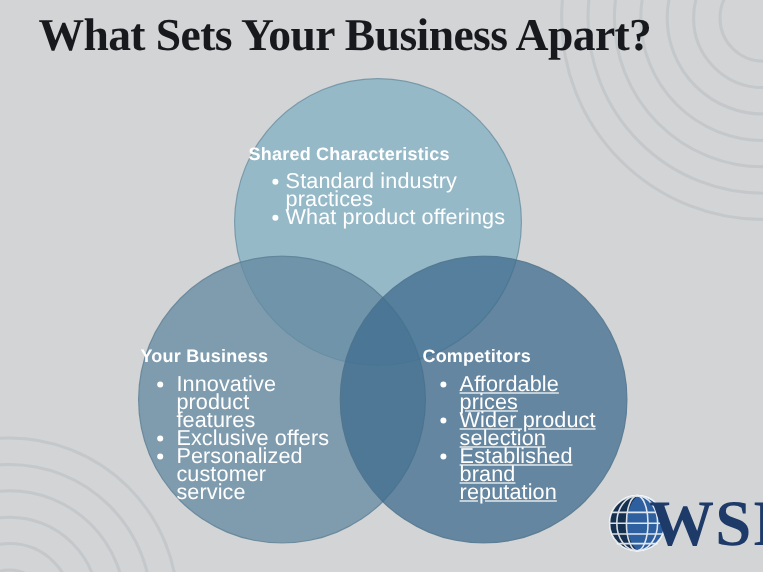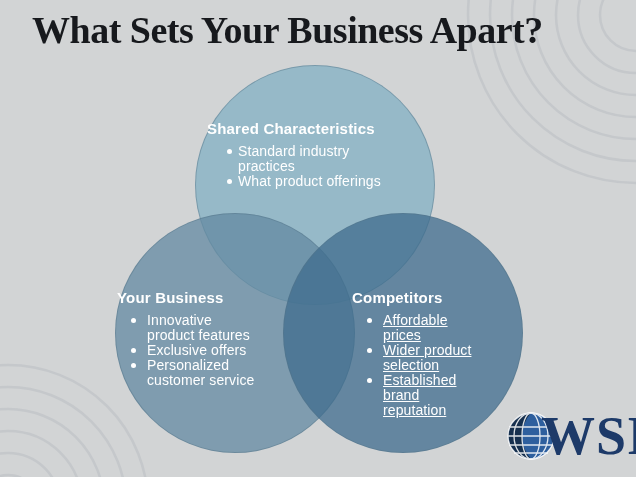--- a/index.html
+++ b/index.html
@@ -27,21 +27,21 @@
 
   .venn-circle{position:absolute;border-radius:50%;width:240px;height:240px;
     border:1px solid rgba(85,115,135,0.45);}
   .circle-top{left:195px;top:65px;background:var(--circle-top);z-index:1;}
   .circle-left{left:115px;top:213px;background:var(--circle-left);z-index:2;}
   .circle-right{left:283px;top:213px;background:var(--circle-right);z-index:3;}
 
   .textblock{position:absolute;z-index:5;color:var(--text);}
   .venn-heading{font-weight:bold;font-size:15px;text-align:left;margin-bottom:7px;
     letter-spacing:0.2px;}
-  .venn-list{list-style:none;font-size:14px;line-height:15px;letter-spacing:0.1px;}
+  .venn-list{list-style:none;font-size:18px;line-height:15px;letter-spacing:0.1px;}
   .venn-list li{position:relative;white-space:pre-line;}
   .venn-list li::before{content:"";position:absolute;width:5px;height:5px;
     border-radius:50%;background:var(--text);top:5px;}
 
   .tb-top{left:207px;top:120px;width:222px;}
   .tb-top .venn-list li{padding-left:31px;}
   .tb-top .venn-list li::before{left:20px;}
 
   .tb-left{left:117px;top:289px;width:160px;}
   .tb-left .venn-list li{padding-left:30px;}

